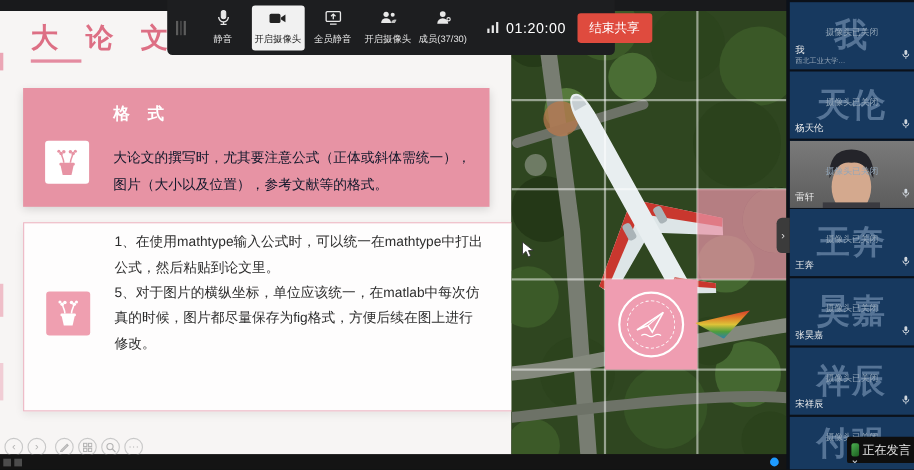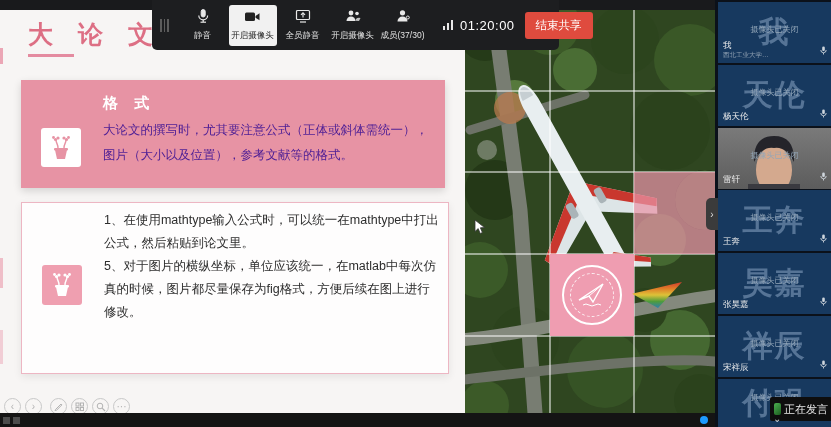--- a/index.html
+++ b/index.html
@@ -14,27 +14,27 @@
   #slide{position:absolute;left:0;top:10px;width:465px;height:403px;background:#f7f5f4;}
   .slide-title{position:absolute;left:28px;top:8px;font-size:25px;font-weight:bold;
                letter-spacing:9px;color:#dd6f84;white-space:nowrap;}
   .title-underline{position:absolute;left:28px;top:44px;width:46px;height:3px;background:#e48ba0;}
   .edge-sliver{position:absolute;left:0;width:3px;background:#eba6b5;}
 
   .pink-box{position:absolute;left:21px;top:70px;width:424px;height:108px;background:#e793a4;
             box-shadow:0 3px 8px rgba(0,0,0,.14);}
   .pink-box .box-title{position:absolute;left:82px;top:14px;color:#fff;font-weight:bold;
             font-size:15px;letter-spacing:6px;}
-  .pink-box .box-body{position:absolute;left:82px;top:38px;width:332px;color:#4c1d95;
+  .pink-box .box-body{position:absolute;left:82px;top:51px;width:332px;color:#0f172a;
             font-size:12.5px;line-height:25px;font-family:Liberation Serif, serif;}
   .icon-tile{position:absolute;left:20px;border-radius:3px;display:flex;
              align-items:center;justify-content:center;}
   .pink-box .icon-tile{top:48px;width:40px;height:39px;background:#fff;}
   .white-box{position:absolute;left:21px;top:192px;width:426px;height:170px;background:#fefdfd;
-             border:1px solid #edb6c3;box-shadow:0 3px 8px rgba(0,0,0,.08);}
+             border:1px solid #edb6c3;box-shadow:0 3px 8px rgba(0,0,0,.08);padding-left:19px;}
   .white-box .icon-tile{top:62px;width:40px;height:40px;background:#ef9fb0;}
   .white-box .box-body{position:absolute;left:82px;top:6px;width:336px;color:#2d2d2d;
              font-size:12.5px;line-height:23px;}
   .white-box .box-body p{margin:0;}
 
   
   #deck-controls{position:absolute;left:4px;top:388px;display:flex;gap:4px;align-items:center;}
   .ctrl-btn{width:17px;height:17px;border:1px solid #c8c8c8;border-radius:50%;
             color:#b3b3b3;font-size:10px;line-height:16px;text-align:center;background:transparent;
             display:flex;align-items:center;justify-content:center;padding:0;}

